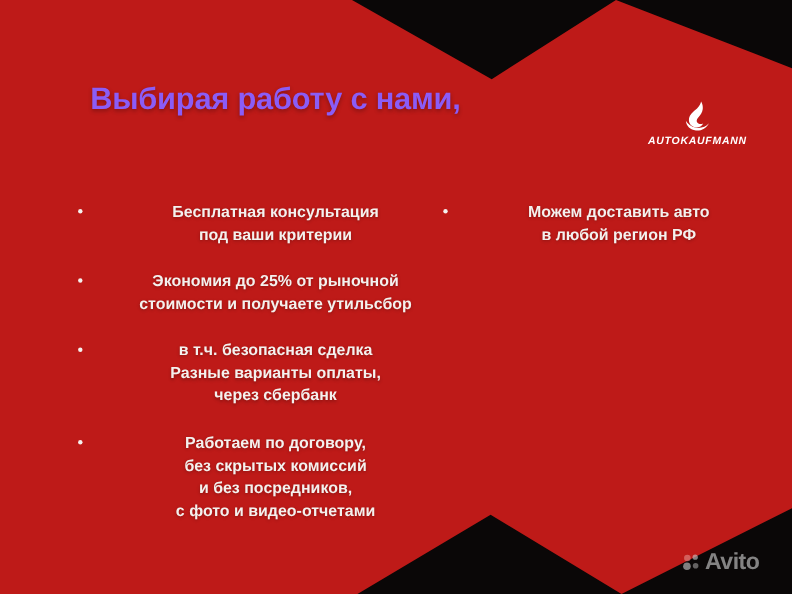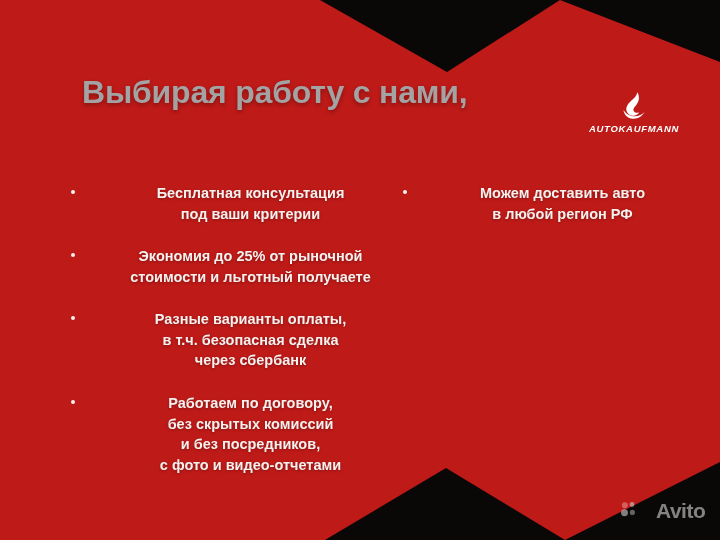--- a/index.html
+++ b/index.html
@@ -30,22 +30,22 @@
     left: 0; top: 0;
     width: 720px; height: 540px;
   }
 
   
   .headline {
     position: absolute;
     left: 82px;
     top: 72px;
     width: 480px;
-    color: #a3a3a3;
-    font-size: 32px;
+    color: #8b5cf6;
+    font-size: 28px;
     font-weight: bold;
     line-height: 1.28;
     letter-spacing: -0.2px;
     text-shadow: 0 2px 4px rgba(0,0,0,0.30);
   }
   .headline .hl-line { display: block; white-space: nowrap; }
 
   
   .logo {
     position: absolute;
@@ -100,22 +100,22 @@
     background: #F4F1EE;
   }
   .bullet .ln { display: block; white-space: nowrap; }
 
   
   .avito {
     position: absolute;
     left: 620px;
     top: 500px;
     display: flex;
-    align-items: flex-start;
-    gap: 18px;
+    align-items: center;
+    gap: 3px;
     opacity: 0.62;
   }
   .avito-mark { display: block; width: 18px; height: 18px; }
   .avito-word {
     font-size: 21px;
     font-weight: bold;
     color: #CFCFCF;
     letter-spacing: -0.5px;
     line-height: 1;
   }
@@ -153,27 +153,27 @@
 
       <div class="bullet">
         <span class="dot"></span>
         <span class="ln">Бесплатная консультация</span>
         <span class="ln">под ваши критерии</span>
       </div>
 
       <div class="bullet">
         <span class="dot"></span>
         <span class="ln">Экономия до 25% от рыночной</span>
-        <span class="ln">стоимости и льготный получаете</span>
-      </div>
-
-      <div class="bullet">
-        <span class="dot"></span>
+        <span class="ln">стоимости и получаете утильсбор</span>
+      </div>
+
+      <div class="bullet">
+        <span class="dot"></span>
+        <span class="ln">в т.ч. безопасная сделка</span>
         <span class="ln">Разные варианты оплаты,</span>
-        <span class="ln">в т.ч. безопасная сделка</span>
         <span class="ln">через сбербанк</span>
       </div>
 
       <div class="bullet">
         <span class="dot"></span>
         <span class="ln">Работаем по договору,</span>
         <span class="ln">без скрытых комиссий</span>
         <span class="ln">и без посредников,</span>
         <span class="ln">с фото и видео-отчетами</span>
       </div>

